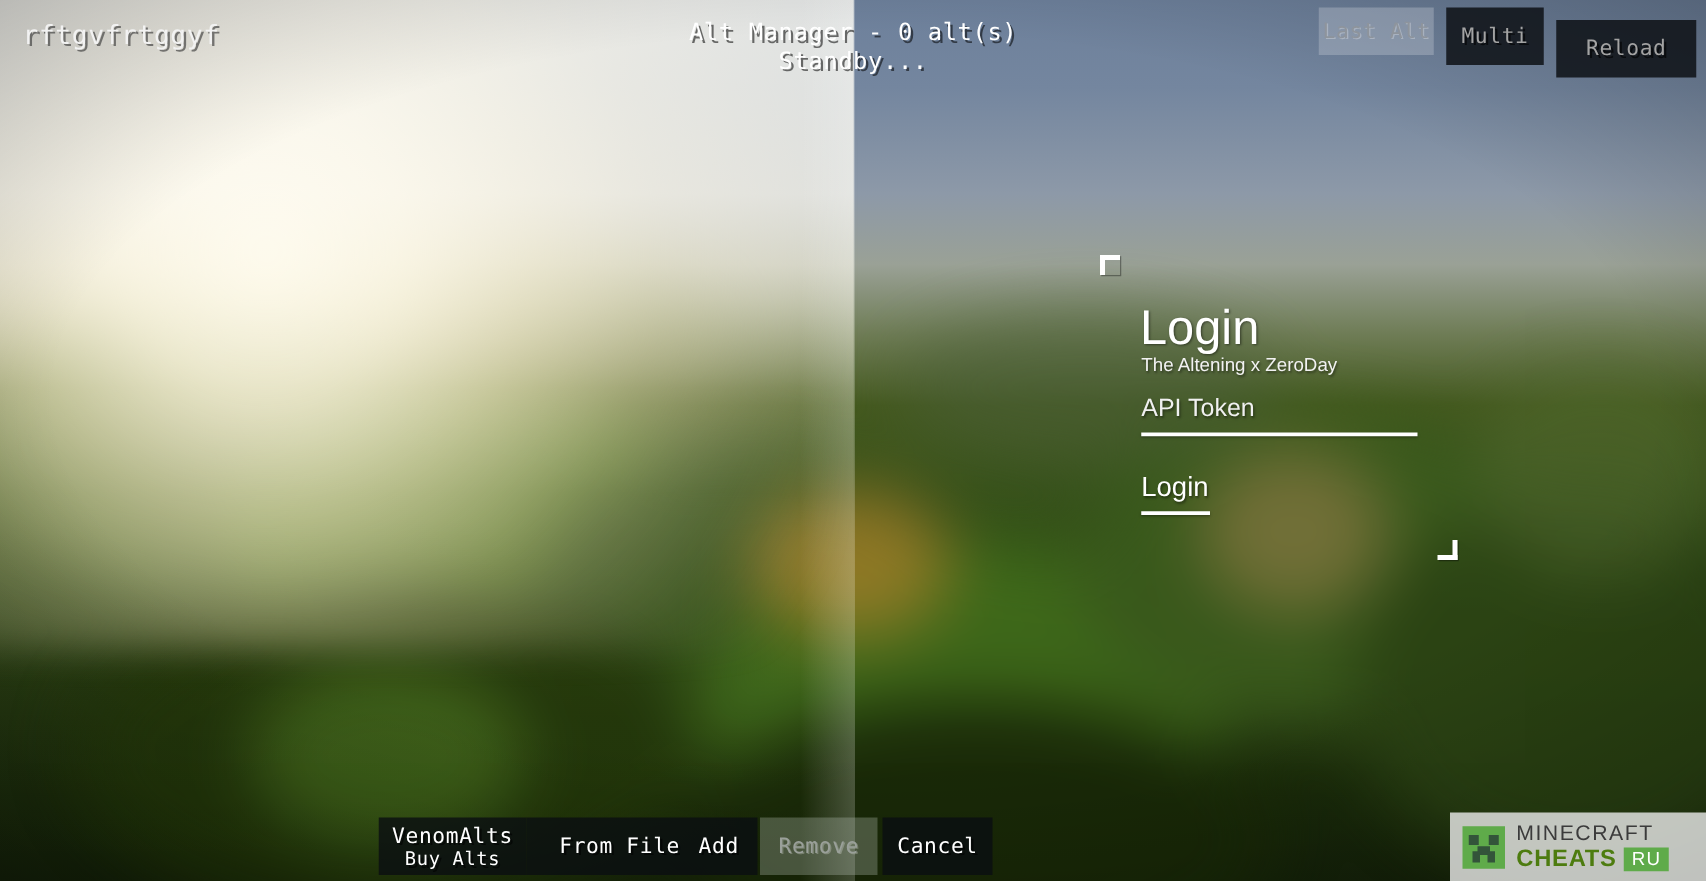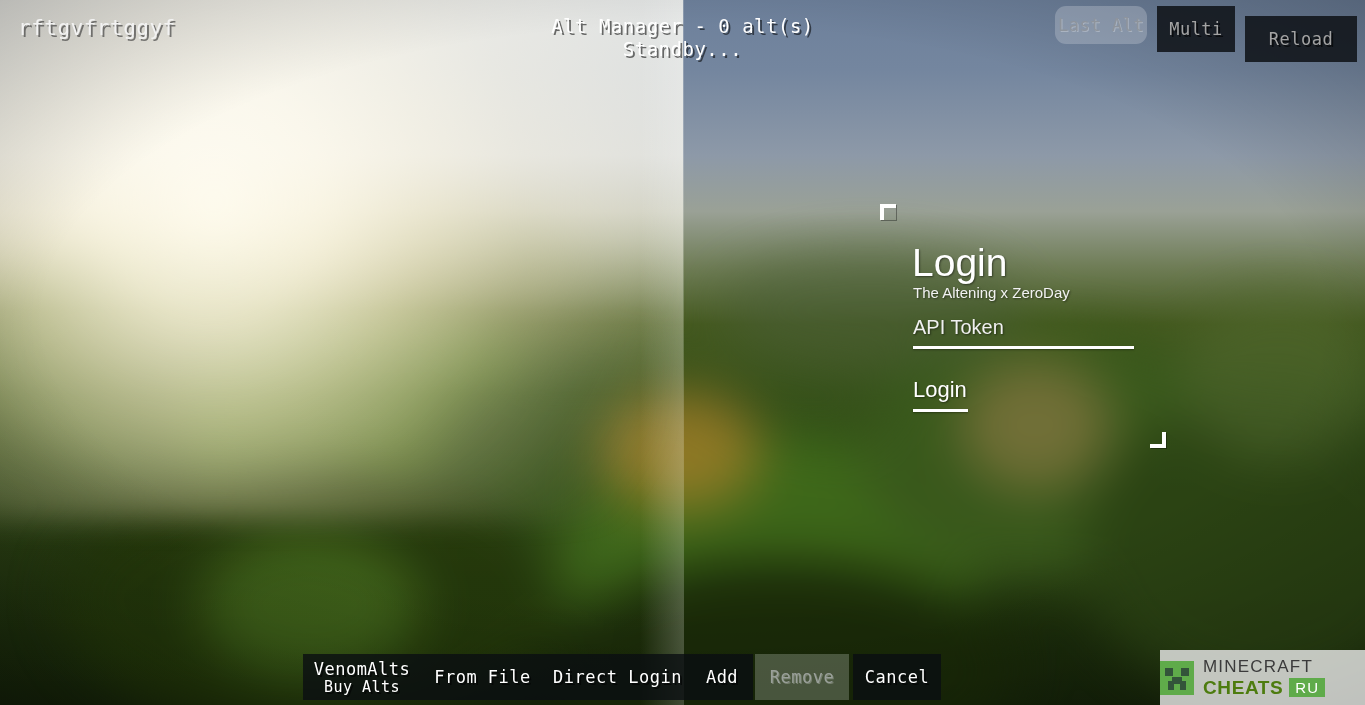--- a/index.html
+++ b/index.html
@@ -127,21 +127,21 @@
     cursor:pointer;
     user-select:none;
     white-space:nowrap;
   }
   .mcbtn.disabled {
     background:rgba(200,206,214,.34);
     color:#8e949c;
     text-shadow:1px 1px 0 rgba(255,255,255,.28);
     cursor:default;
   }
-  #btn-lastalt { width:92px; height:38px;border-radius:11px; }
+  #btn-lastalt { width:92px; height:38px; }
   #btn-multi   { width:78px; height:46px; }
   #btn-reload  { width:112px; height:46px;margin-top:10px; }
 
   
   #login-panel {
     position:absolute;
     left:880px; top:204px;
     width:292px; height:248px;
   }
   .corner {
@@ -238,34 +238,34 @@
     cursor:default;
   }
   .bbtn .sub {
     font-size:15px;
     line-height:15px;
     margin-top:1px;
   }
   .bbtn .main { line-height:19px; }
   #b-random      { width:111px; }
   #b-venom       { width:118px; }
-  #b-fromfile    { width:123px; }
+  #b-fromfile    { width:123px;align-items:flex-end; }
   #b-directlogin { width:147px; }
   #b-add         { width:62px; }
   #b-remove      { width:94px; margin-left:2px; }
   #b-cancel      { width:88px; margin-left:4px; }
 
   
   #watermark {
     position:absolute;
     right:0; bottom:0;
     width:205px; height:55px;
     background:rgba(236,236,236,.80);
     display:flex; align-items:center;
-    gap:9px;
+    padding-left:10px; gap:9px;
   }
   #creeper {
     width:34px; height:34px;
     background:#5fab4a;
     position:relative;
     flex:none;
   }
   #creeper i { position:absolute; background:#33543a; display:block; }
   .eye-l { left:5px;  top:7px;  width:8px; height:8px; }
   .eye-r { right:5px; top:7px;  width:8px; height:8px; }
@@ -352,23 +352,20 @@
   </div>
 
   <div id="bottombar">
     <div id="b-venom" class="bbtn">
       <span class="main">VenomAlts</span>
       <span class="sub">Buy Alts</span>
     </div>
     <div id="b-fromfile" class="bbtn">
       <span class="main">From File</span>
     </div>
-    <div id="b-directlogin" class="bbtn">
-      <span class="main">Direct Login</span>
-    </div>
     <div id="b-add" class="bbtn">
       <span class="main">Add</span>
     </div>
     <div id="b-remove" class="bbtn disabled">
       <span class="main">Remove</span>
     </div>
     <div id="b-cancel" class="bbtn">
       <span class="main">Cancel</span>
     </div>
   </div>

